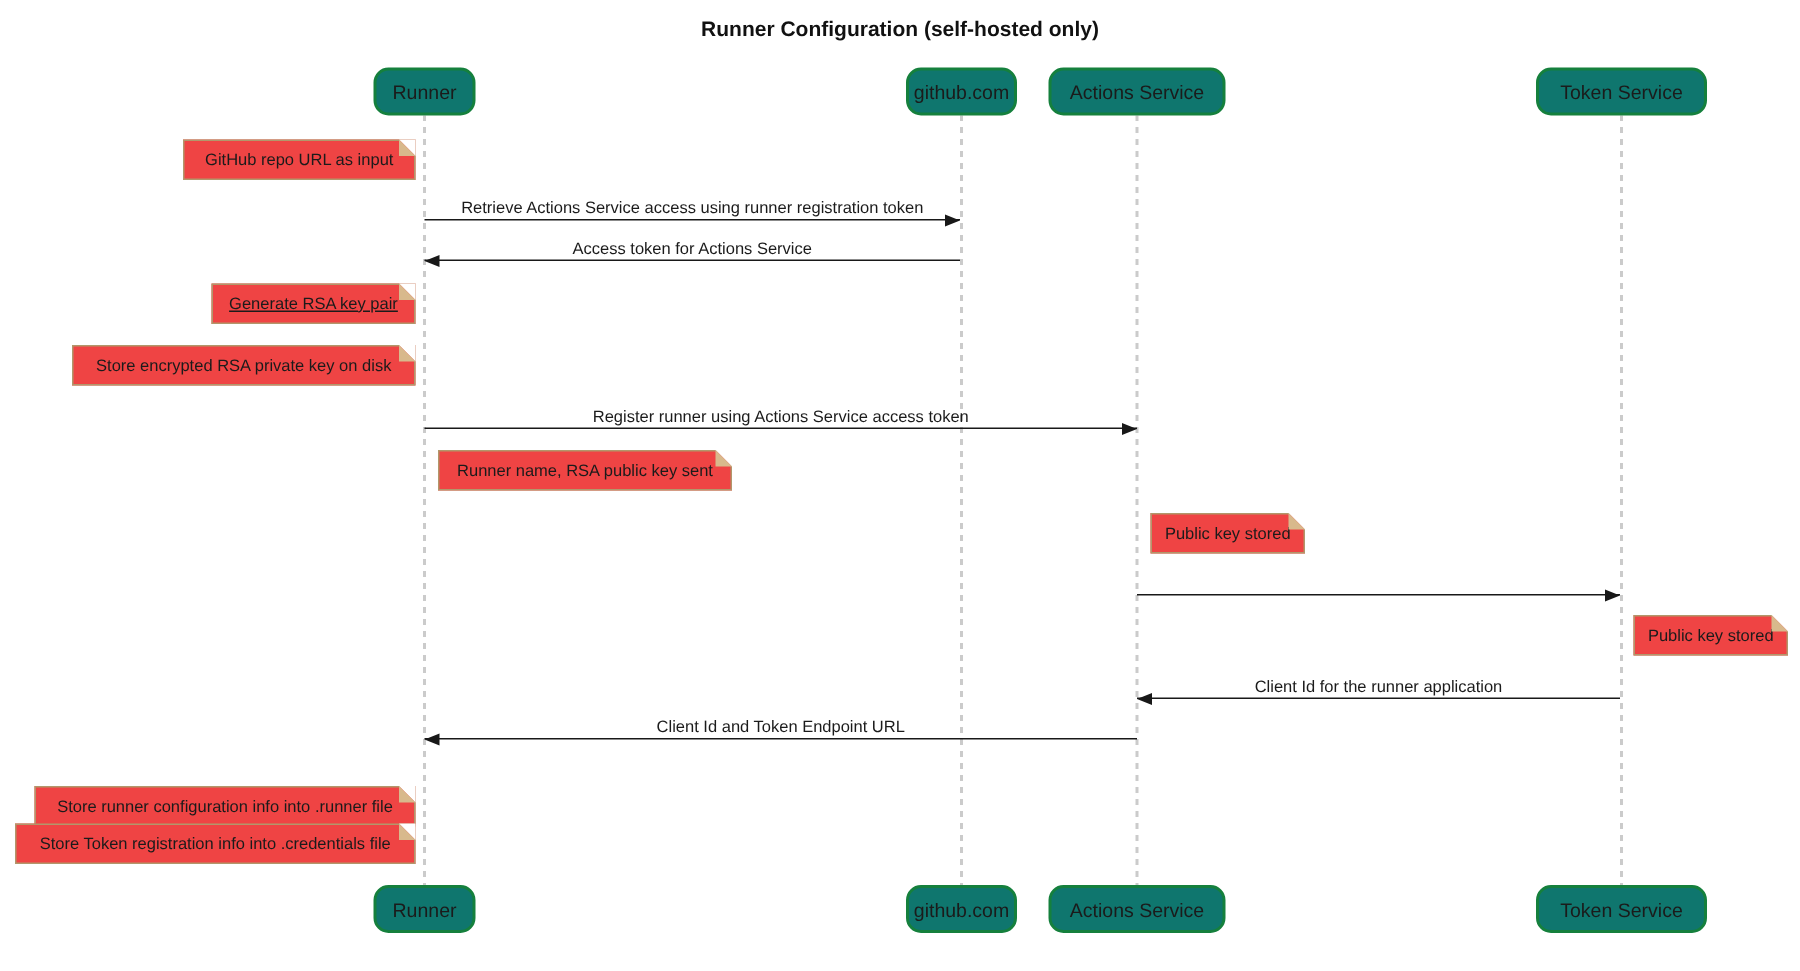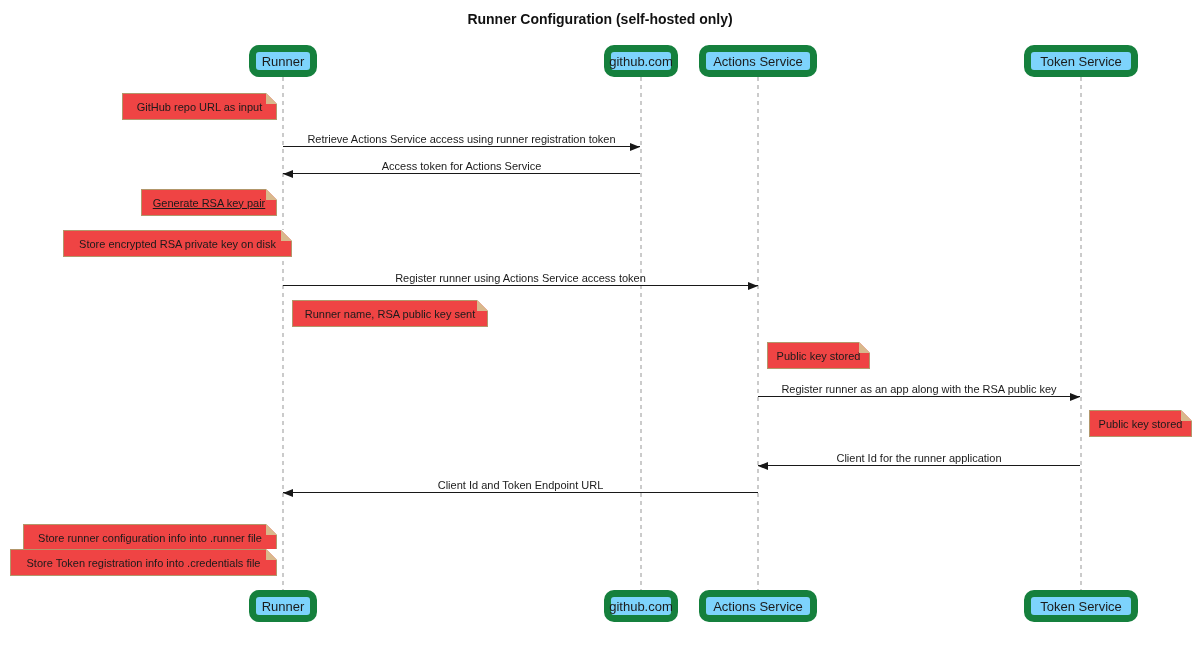--- a/index.html
+++ b/index.html
@@ -15,21 +15,21 @@
   .title {
     position:absolute; top:11px; left:0; width:1200px;
     text-align:center; font-size:14px; font-weight:bold; color:#111;
   }
   .lifeline {
     position:absolute; width:2px; top:77px; height:513px;
     background:repeating-linear-gradient(to bottom, #cbcbcb 0 4px, transparent 4px 8px);
   }
   .actor {
     position:absolute; height:32px;
-    background:#7dd3fc; border:7px solid #15803d; border-radius:10px;
+    background:#0f766e; border:2px solid #15803d; border-radius:10px;
     display:flex; align-items:center; justify-content:center;
     font-size:13px; color:#1b1b1b;
   }
   .note {
     position:absolute; height:27px;
     background:#ef4444; border:1px solid #b2976b;
     display:flex; align-items:center; justify-content:center;
     font-size:11px; color:#1b1b1b; padding:0 8px; white-space:nowrap;
   }
   .note::before {
@@ -80,21 +80,21 @@
   <div class="actor" style="left:699px;  top:45px; width:118px;">Actions Service</div>
   <div class="actor" style="left:1024px; top:45px; width:114px;">Token Service</div>
 
   <div class="actor" style="left:249px;  top:590px; width:68px;">Runner</div>
   <div class="actor" style="left:604px;  top:590px; width:74px;">github.com</div>
   <div class="actor" style="left:699px;  top:590px; width:118px;">Actions Service</div>
   <div class="actor" style="left:1024px; top:590px; width:114px;">Token Service</div>
 
   <div class="note" style="left:122px;  top:93px;  width:155px;">GitHub repo URL as input</div>
   <div class="note" style="left:141px;  top:189px; width:136px;text-decoration:underline;">Generate RSA key pair</div>
-  <div class="note" style="left:63px;   top:230px; width:229px;">Store encrypted RSA private key on disk</div>
+  <div class="note" style="left:48px;   top:230px; width:229px;">Store encrypted RSA private key on disk</div>
   <div class="note" style="left:292px;  top:300px; width:196px;">Runner name, RSA public key sent</div>
   <div class="note" style="left:767px;  top:342px; width:103px;">Public key stored</div>
   <div class="note" style="left:1089px; top:410px; width:103px;">Public key stored</div>
   <div class="note" style="left:23px;   top:524px; width:254px;">Store runner configuration info into .runner file</div>
   <div class="note" style="left:10px;   top:549px; width:267px;">Store Token registration info into .credentials file</div>
 
   <div class="message" style="left:283px; top:129px; width:357px;">
     <div class="msg-label">Retrieve Actions Service access using runner registration token</div>
     <div class="msg-line"></div>
     <div class="arrow arrow-right"></div>
@@ -106,21 +106,20 @@
     <div class="arrow arrow-left"></div>
   </div>
 
   <div class="message" style="left:283px; top:268px; width:475px;">
     <div class="msg-label">Register runner using Actions Service access token</div>
     <div class="msg-line"></div>
     <div class="arrow arrow-right"></div>
   </div>
 
   <div class="message" style="left:758px; top:379px; width:322px;">
-    <div class="msg-label">Register runner as an app along with the RSA public key</div>
     <div class="msg-line"></div>
     <div class="arrow arrow-right"></div>
   </div>
 
   <div class="message" style="left:758px; top:448px; width:322px;">
     <div class="msg-label">Client Id for the runner application</div>
     <div class="msg-line"></div>
     <div class="arrow arrow-left"></div>
   </div>
 

